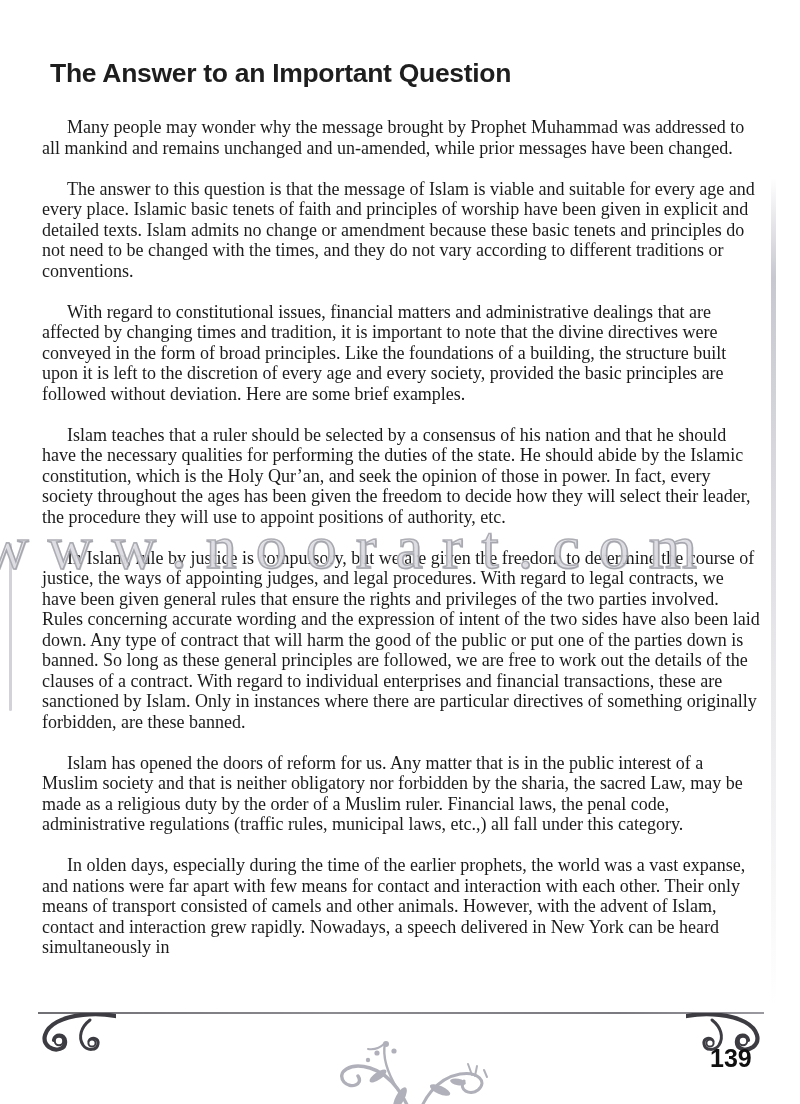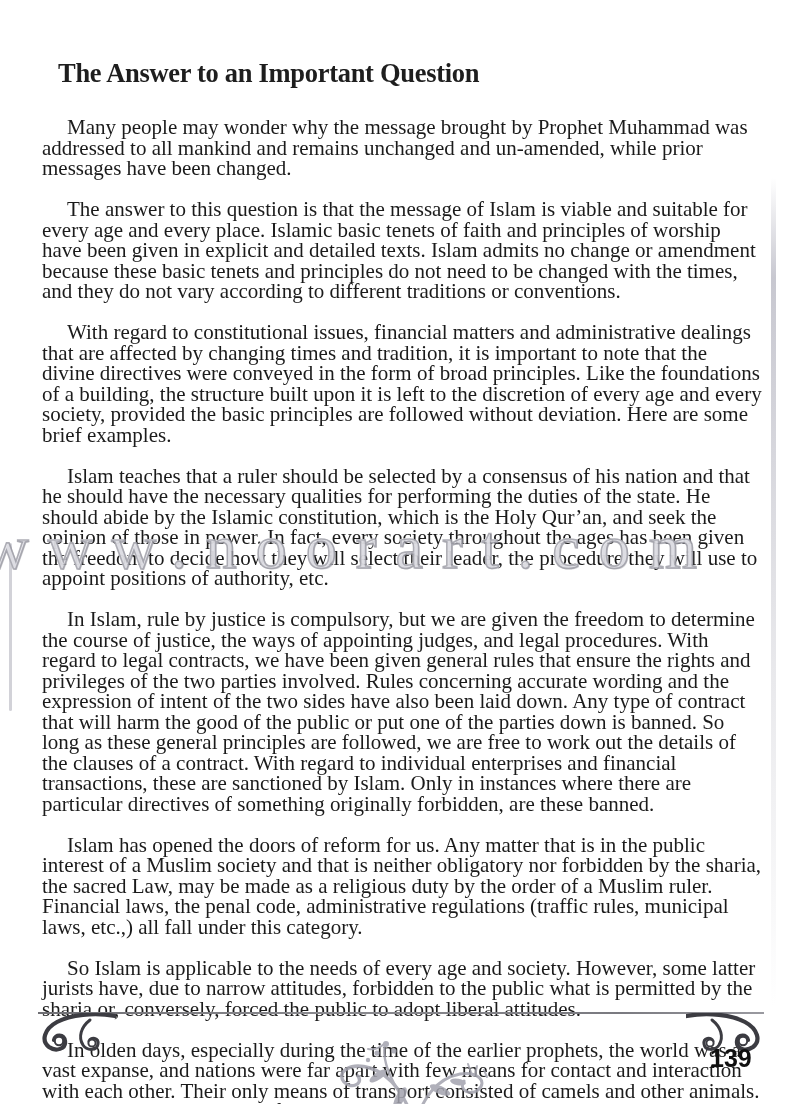--- a/index.html
+++ b/index.html
@@ -2,26 +2,26 @@
 <html><head>
 <meta charset="utf-8">
 <style>
   html,body { margin:0; padding:0; background:#ffffff; }
   .page {
     position:relative; width:800px; height:1104px; background:#ffffff;
     overflow:hidden; font-family:"Liberation Serif", serif; color:#1b1b1b;
   }
   .content { position:absolute; left:42px; top:56px; width:720px; }
   .title {
-    font-family:Liberation Serif, serif; font-weight:bold;
+    font-family:Liberation Sans, sans-serif; font-weight:bold;
     font-size:26.5px; letter-spacing:-0.3px; color:#1e1e1e;
-    margin:0 0 27px 16px; line-height:34px;
+    margin:0 0 27px 8px; line-height:34px;
   }
   .body-para {
-    font-size:21px; line-height:20.5px; margin:0 0 20.5px 0;
+    font-size:18px; line-height:20.5px; margin:0 0 20.5px 0;
     text-indent:25px; text-align:left; color:#1b1b1b;
   }
   .watermark {
     position:absolute; left:-16px; top:516px; width:840px;
     font-family:"Liberation Serif", serif; font-size:62px; line-height:62px;
     letter-spacing:19px; white-space:nowrap;
     color:rgba(228,228,235,0.55);
     -webkit-text-stroke:1.6px rgba(148,148,158,0.75);
     text-shadow:1px 1px 0 rgba(120,120,130,0.30), -1px -1px 0 rgba(255,255,255,0.85);
     z-index:6; pointer-events:none;
@@ -57,21 +57,20 @@
 <div class="page">
 
   <div class="content">
     <h1 class="title">The Answer to an Important Question</h1>
     <p class="body-para">Many people may wonder why the message brought by Prophet Muhammad was addressed to all mankind and remains unchanged and un-amended, while prior messages have been changed.</p>
     <p class="body-para">The answer to this question is that the message of Islam is viable and suitable for every age and every place. Islamic basic tenets of faith and principles of worship have been given in explicit and detailed texts. Islam admits no change or amendment because these basic tenets and principles do not need to be changed with the times, and they do not vary according to different traditions or conventions.</p>
     <p class="body-para">With regard to constitutional issues, financial matters and administrative dealings that are affected by changing times and tradition, it is important to note that the divine directives were conveyed in the form of broad principles. Like the foundations of a building, the structure built upon it is left to the discretion of every age and every society, provided the basic principles are followed without deviation. Here are some brief examples.</p>
     <p class="body-para">Islam teaches that a ruler should be selected by a consensus of his nation and that he should have the necessary qualities for performing the duties of the state. He should abide by the Islamic constitution, which is the Holy Qur’an, and seek the opinion of those in power. In fact, every society throughout the ages has been given the freedom to decide how they will select their leader, the procedure they will use to appoint positions of authority, etc.</p>
     <p class="body-para">In Islam, rule by justice is compulsory, but we are given the freedom to determine the course of justice, the ways of appointing judges, and legal procedures. With regard to legal contracts, we have been given general rules that ensure the rights and privileges of the two parties involved. Rules concerning accurate wording and the expression of intent of the two sides have also been laid down. Any type of contract that will harm the good of the public or put one of the parties down is banned. So long as these general principles are followed, we are free to work out the details of the clauses of a contract.  With regard to individual enterprises and financial transactions, these are sanctioned by Islam. Only in instances where there are particular directives of something originally forbidden, are these banned.</p>
     <p class="body-para">Islam has opened the doors of reform for us. Any matter that is in the public interest of a Muslim society and that is neither obligatory nor forbidden by the sharia, the sacred Law, may be made as a religious duty by the order of a Muslim ruler. Financial laws, the penal code, administrative regulations (traffic rules, municipal laws, etc.,) all fall under this category.</p>
-    <p class="body-para">So Islam is applicable to the needs of every age and society. However, some latter jurists have, due to narrow attitudes, forbidden to the public what is permitted by the sharia or, conversely, forced the public to adopt liberal attitudes.</p>
     <p class="body-para">In olden days, especially during the time of the earlier prophets, the world was a vast expanse, and nations were far apart with few means for contact and interaction with each other. Their only means of transport consisted of camels and other animals. However, with the advent of Islam, contact and interaction grew rapidly. Nowadays, a speech delivered in New York can be heard simultaneously in</p>
   </div>
 
   <div class="watermark">www.noorart.com</div>
 
   <div class="edge-shadow-right"></div>
   <div class="edge-shadow-left"></div>
 
   <div class="footer-rule"></div>
 

